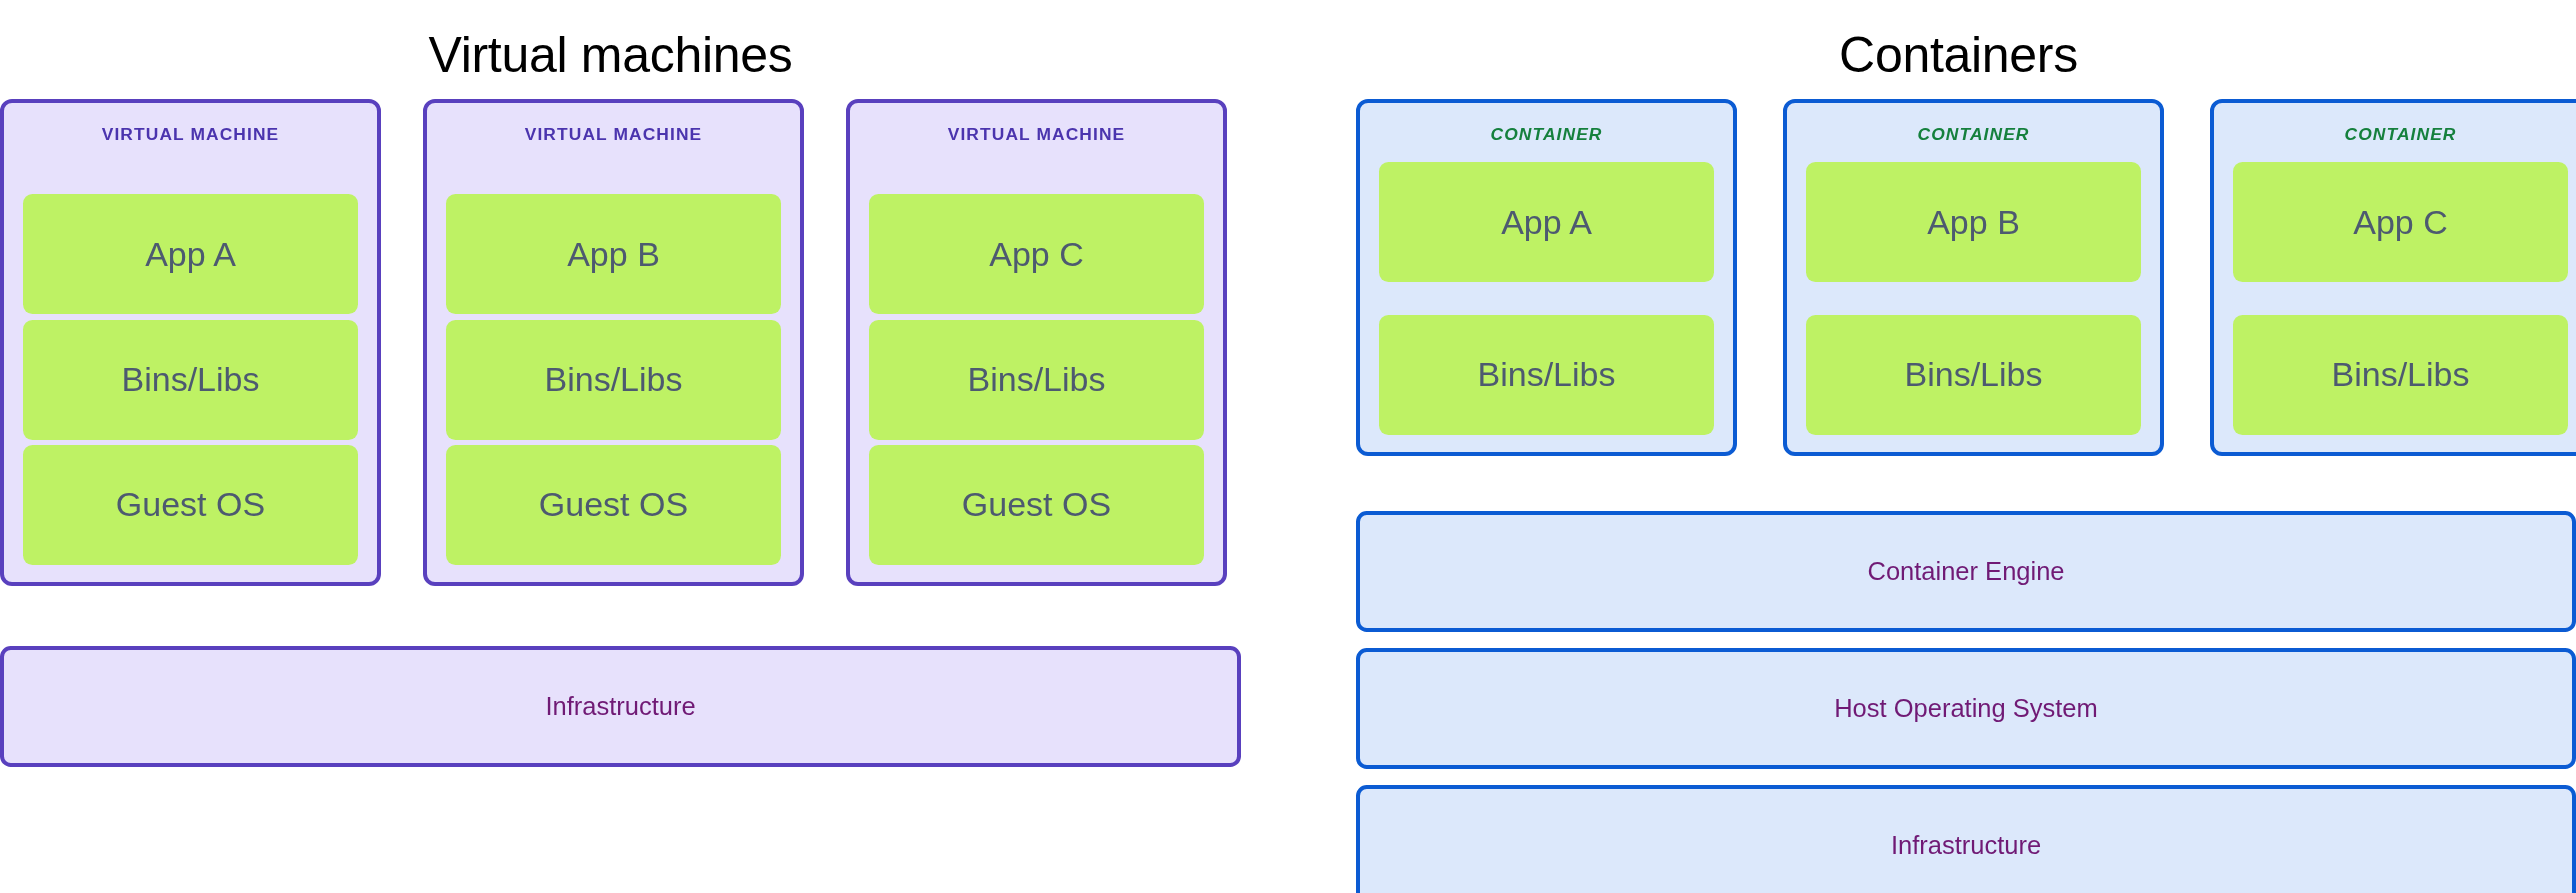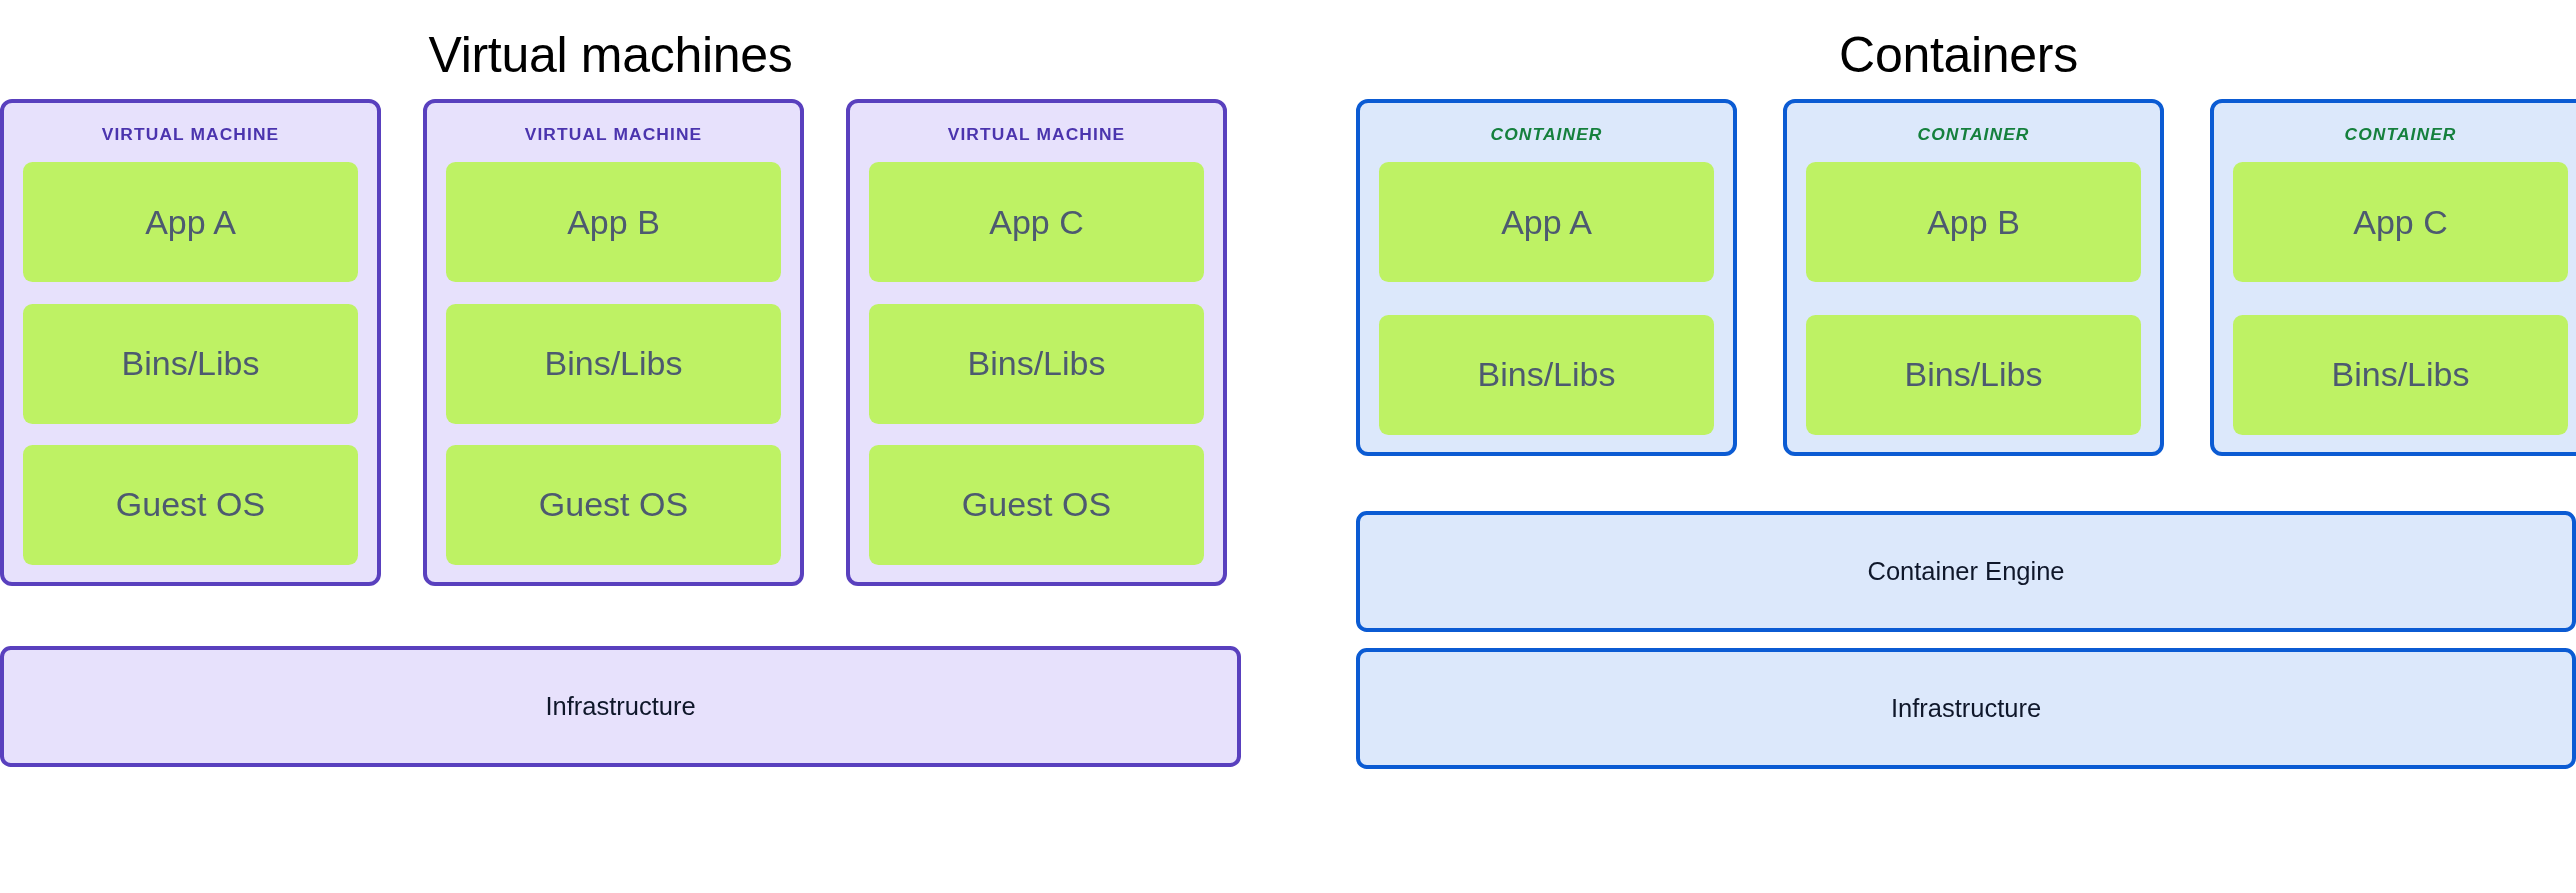--- a/index.html
+++ b/index.html
@@ -70,20 +70,21 @@
     flex-direction: column;
     align-items: stretch;
   }
   .unit-card.vm {
     width: 381px;
     height: 487px;
     margin-right: 42px;
     background: #E7E1FC;
     border: 4px solid #5940BE;
     padding: 23px 19px 17.4px 19px;
+    gap: 32px;
   }
   .unit-card.vm:last-child  { margin-right: 0; }
 
   .unit-card.ct {
     width: 381px;
     height: 357px;
     margin-right: 46px;
     background: #DCE8FB;
     border: 4px solid #0B5BD3;
     padding: 23px 19px 17.4px 19px;
@@ -132,21 +133,21 @@
   .panel-container .bars { top: 511px; left: 0px; width: 1220px; }
 
   .bar {
     box-sizing: border-box;
     border-radius: 10.7px;
     height: 121px;
     display: flex;
     align-items: center;
     justify-content: center;
     font-size: 25.5px;
-    color: #0f172a;
+    color: #701a75;
     margin-bottom: 16px;
     white-space: nowrap;
   }
   .bar.vm {
     background: #E7E1FC;
     border: 4px solid #5940BE;
   }
   .bar.ct {
     background: #DCE8FB;
     border: 4px solid #0B5BD3;
@@ -226,19 +227,20 @@
         <div class="layer-list">
           <div class="layer">App C</div>
           <div class="layer">Bins/Libs</div>
         </div>
       </div>
 
     </div>
 
     <div class="bars">
       <div class="bar ct">Container Engine</div>
+      <div class="bar ct">Host Operating System</div>
       <div class="bar ct">Infrastructure</div>
     </div>
 
   </section>
 
 </div>
 
 
 </body></html>

